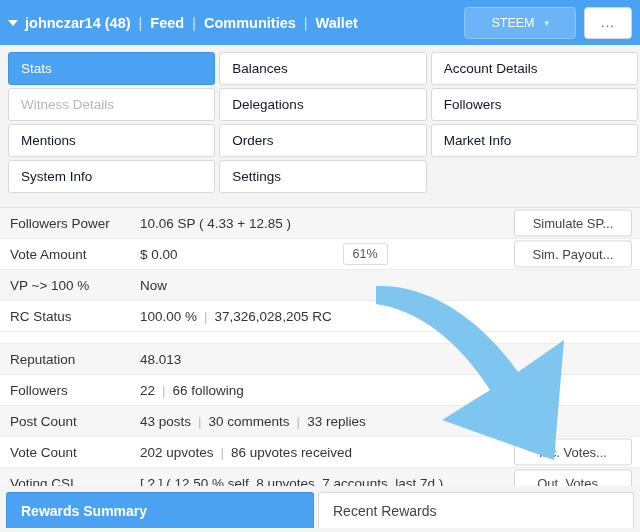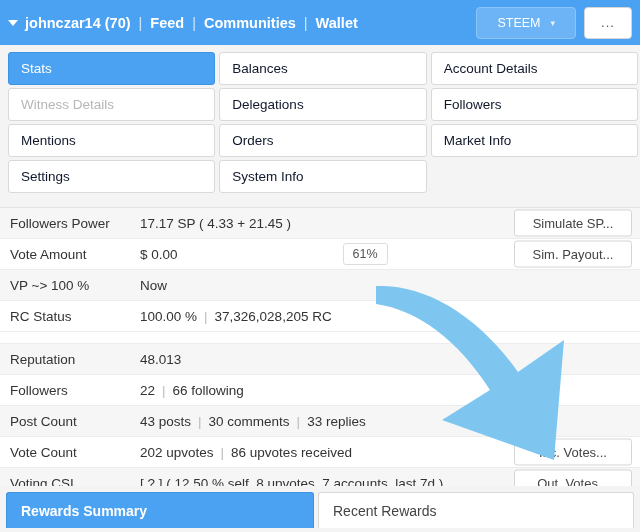--- a/index.html
+++ b/index.html
@@ -65,21 +65,21 @@
     align-items: center;
     gap: 8px;
   }
   .steem-select {
     background: #6cb4f5;
     border: 1px solid #8cc6f8;
     border-radius: 4px;
     height: 30px;
     display: flex;
     align-items: center;
-    padding: 0 20px;
+    padding: 0 26px;
     color: #ffffff;
     font-size: 12.5px;
     gap: 10px;
   }
   .steem-select .dot {
     font-size: 9px;
     color: #e6f2fd;
   }
   .more-btn {
     background: #ffffff;
@@ -249,21 +249,21 @@
     pointer-events: none;
   }
 </style>
 </head>
 <body>
 
 <div class="app">
 
   <div class="topbar">
     <div class="caret"></div>
-    <div class="nav-user">johnczar14 (70)</div>
+    <div class="nav-user">johnczar14 (48)</div>
     <div class="nav-sep">|</div>
     <a class="nav-link">Feed</a>
     <div class="nav-sep">|</div>
     <a class="nav-link">Communities</a>
     <div class="nav-sep">|</div>
     <a class="nav-link">Wallet</a>
 
     <div class="topbar-right">
       <div class="steem-select">
         <span>STEEM</span>
@@ -298,35 +298,35 @@
       <div class="tab">Mentions</div>
     </div>
     <div class="tabcell">
       <div class="tab">Orders</div>
     </div>
     <div class="tabcell">
       <div class="tab">Market Info</div>
     </div>
 
     <div class="tabcell">
+      <div class="tab">System Info</div>
+    </div>
+    <div class="tabcell">
       <div class="tab">Settings</div>
-    </div>
-    <div class="tabcell">
-      <div class="tab">System Info</div>
     </div>
     <div class="tabcell">
       <div class="tab empty"></div>
     </div>
   </div>
 
   <div class="stats">
 
     <div class="srow alt">
       <div class="slabel">Followers Power</div>
-      <div class="sval">17.17 SP ( 4.33 + 21.45 )</div>
+      <div class="sval">10.06 SP ( 4.33 + 12.85 )</div>
       <div class="rowbtn">Simulate SP...</div>
     </div>
 
     <div class="srow plain">
       <div class="slabel">Vote Amount</div>
       <div class="sval">
         <span>$ 0.00</span>
         <span class="pct-pill">61%</span>
       </div>
       <div class="rowbtn">Sim. Payout...</div>

